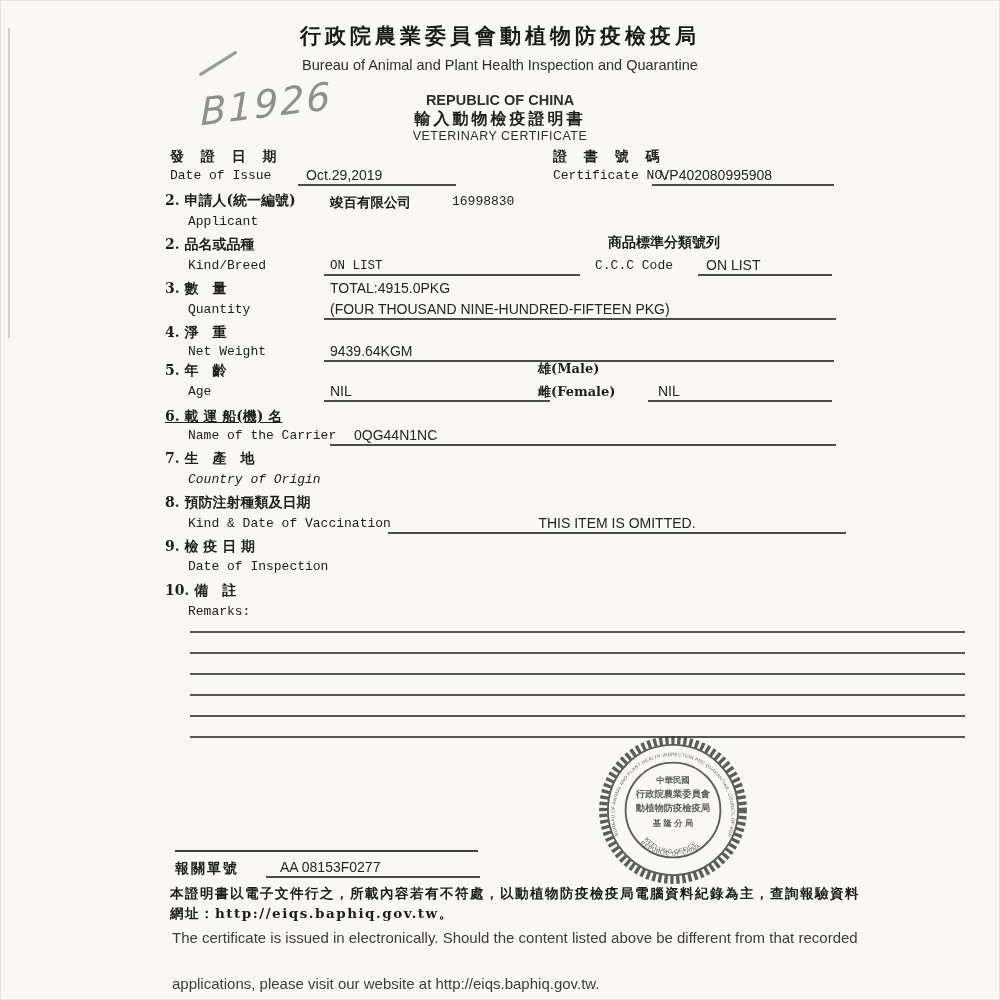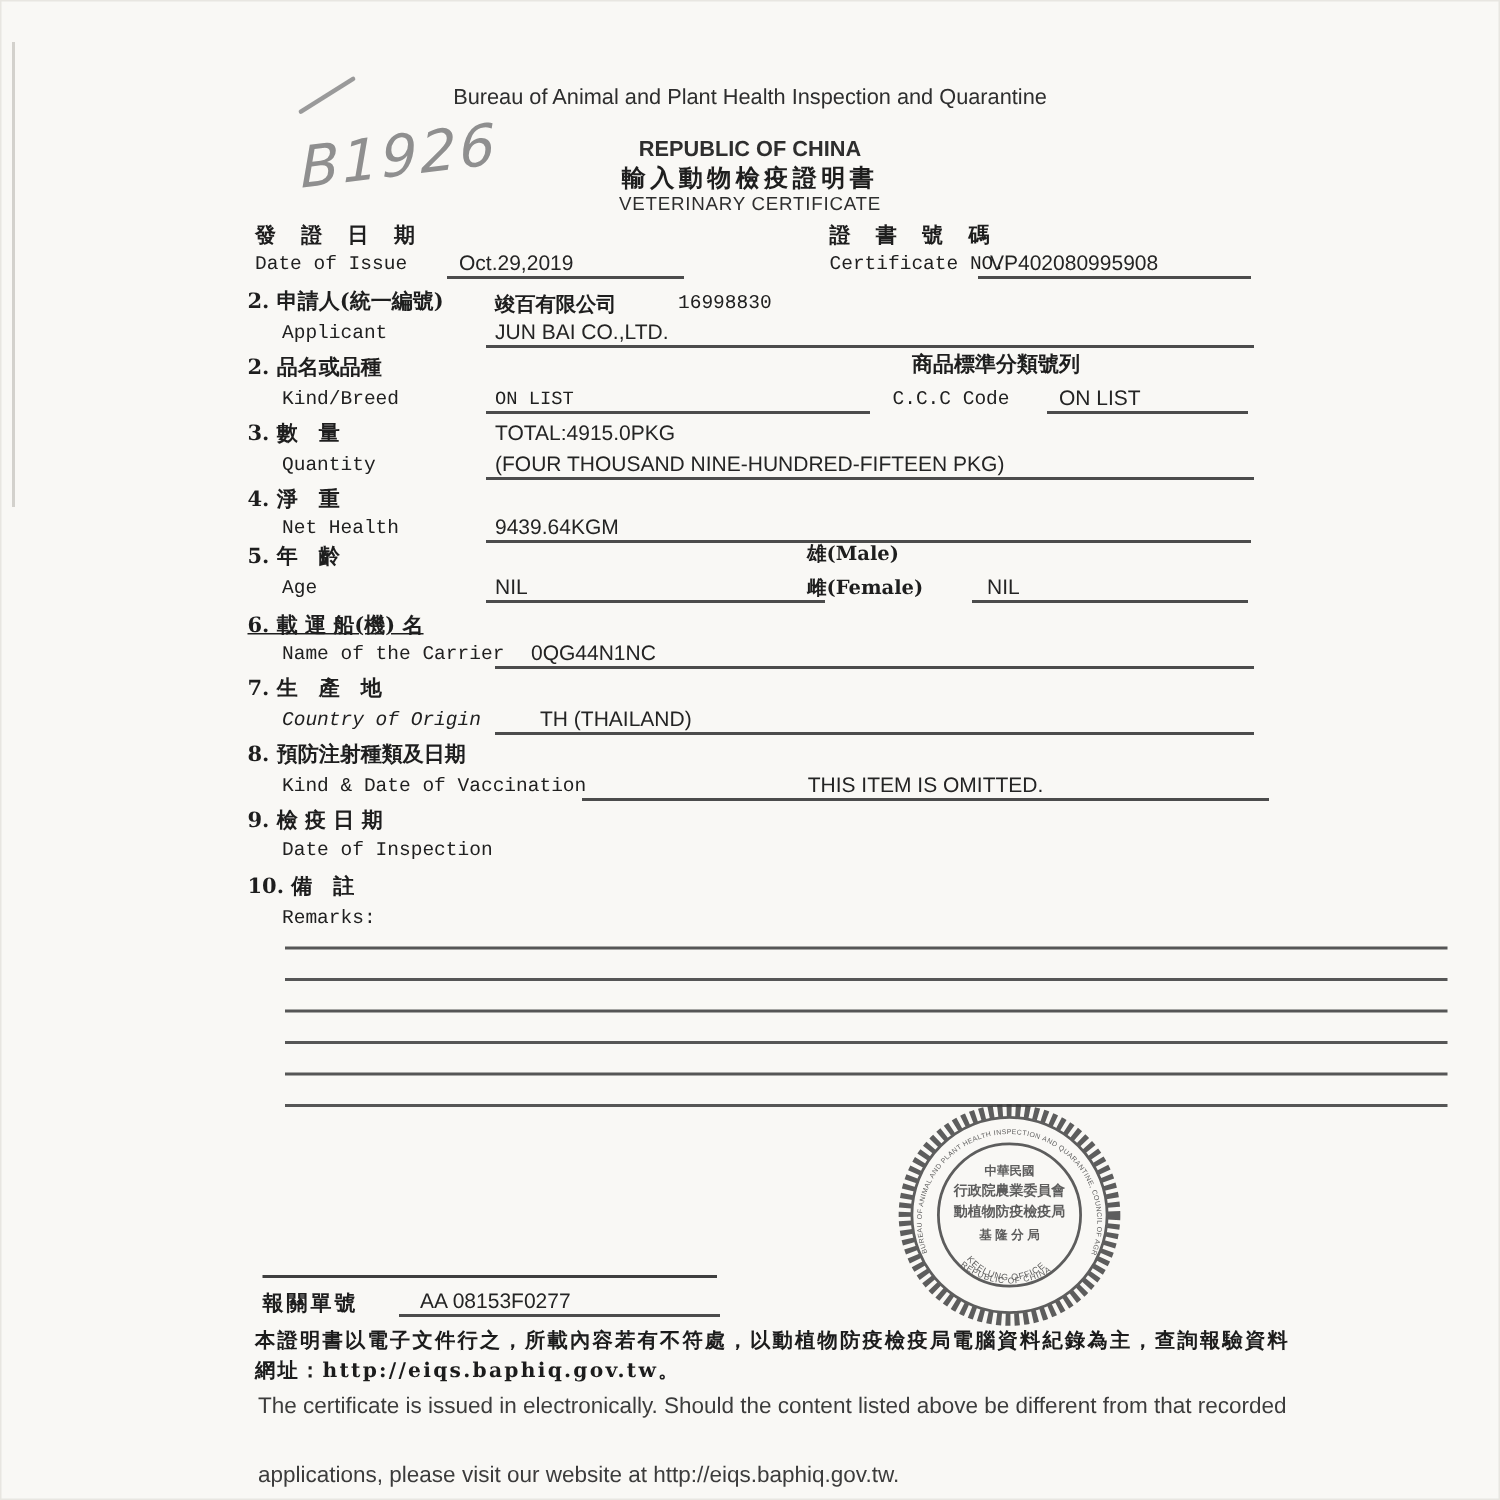--- a/index.html
+++ b/index.html
@@ -34,64 +34,62 @@
 </head>
 <body>
 
 <div class="page">
 
   <div class="abs edge-line" style="left:8px; top:28px; height:310px;"></div>
 
   <div class="abs pen-slash" style="left:196px; top:62px;"></div>
   <div class="abs handwrite" style="left:200px; top:82px;">B1926</div>
 
+  <div class="abs center zh agency-zh" style="top:22px;">行政院農業委員會動植物防疫檢疫局</div>
   <div class="abs center hdr-en" style="top:57px;">Bureau of Animal and Plant Health Inspection and Quarantine</div>
   <div class="abs center hdr-en" style="top:92px; font-weight:bold;">REPUBLIC OF CHINA</div>
   <div class="abs center zh title-zh" style="top:109px;">輸入動物檢疫證明書</div>
   <div class="abs center hdr-en title-en" style="top:129px;">VETERINARY CERTIFICATE</div>
 
   <div class="abs zh" style="left:170px; top:148px; letter-spacing:6px;">發 證 日 期</div>
   <div class="abs en" style="left:170px; top:168px;">Date of Issue</div>
   <div class="abs ul" style="left:298px; top:166px; width:158px;">
     <span class="val" style="padding-left:8px;">Oct.29,2019</span>
   </div>
   <div class="abs zh" style="left:553px; top:148px; letter-spacing:6px;">證 書 號 碼</div>
   <div class="abs en" style="left:553px; top:168px;">Certificate NO.</div>
   <div class="abs ul" style="left:652px; top:166px; width:182px;">
     <span class="val" style="padding-left:8px;">VP402080995908</span>
   </div>
 
   <div class="abs zh" style="left:165px; top:192px;">2. 申請人(統一編號)</div>
   <div class="abs zh" style="left:330px; top:194px; font-size:13.5px;">竣百有限公司</div>
   <div class="abs en" style="left:452px; top:194px;">16998830</div>
   <div class="abs en" style="left:188px; top:214px;">Applicant</div>
-  <div class="abs ul" style="left:324px; top:212px; width:512px;">
-    <span class="val" style="padding-left:6px;">JUN BAI CO.,LTD.</span>
-  </div>
 
   <div class="abs zh" style="left:165px; top:236px;">2. 品名或品種</div>
   <div class="abs zh" style="left:608px; top:234px;">商品標準分類號列</div>
   <div class="abs en" style="left:188px; top:258px;">Kind/Breed</div>
   <div class="abs ul" style="left:324px; top:256px; width:256px;">
     <span class="en" style="padding-left:6px; font-size:12.5px;">ON LIST</span>
   </div>
   <div class="abs en" style="left:595px; top:258px;">C.C.C Code</div>
   <div class="abs ul" style="left:698px; top:256px; width:134px;">
     <span class="val" style="padding-left:8px;">ON LIST</span>
   </div>
 
   <div class="abs zh" style="left:165px; top:280px;">3. 數　量</div>
   <div class="abs val" style="left:330px; top:280px;">TOTAL:4915.0PKG</div>
   <div class="abs en" style="left:188px; top:302px;">Quantity</div>
   <div class="abs ul" style="left:324px; top:300px; width:512px;">
     <span class="val" style="padding-left:6px;">(FOUR THOUSAND NINE-HUNDRED-FIFTEEN PKG)</span>
   </div>
 
   <div class="abs zh" style="left:165px; top:324px;">4. 淨　重</div>
-  <div class="abs en" style="left:188px; top:344px;">Net Health</div>
+  <div class="abs en" style="left:188px; top:344px;">Net Weight</div>
   <div class="abs ul" style="left:324px; top:342px; width:510px;">
     <span class="val" style="padding-left:6px;">9439.64KGM</span>
   </div>
 
   <div class="abs zh" style="left:165px; top:362px;">5. 年　齡</div>
   <div class="abs zh" style="left:538px; top:360px; font-size:13px;">雄(Male)</div>
   <div class="abs en" style="left:188px; top:384px;">Age</div>
   <div class="abs ul" style="left:324px; top:382px; width:226px;">
     <span class="val" style="padding-left:6px;">NIL</span>
   </div>
@@ -101,23 +99,20 @@
   </div>
 
   <div class="abs zh" style="left:165px; top:408px;text-decoration:underline;">6. 載 運 船(機) 名</div>
   <div class="abs en" style="left:188px; top:428px;">Name of the Carrier</div>
   <div class="abs ul" style="left:330px; top:426px; width:506px;">
     <span class="val" style="padding-left:24px;">0QG44N1NC</span>
   </div>
 
   <div class="abs zh" style="left:165px; top:450px;">7. 生　產　地</div>
   <div class="abs en" style="left:188px; top:472px;font-style:italic;">Country of Origin</div>
-  <div class="abs ul" style="left:330px; top:470px; width:506px;">
-    <span class="val" style="padding-left:30px;">TH (THAILAND)</span>
-  </div>
 
   <div class="abs zh" style="left:165px; top:494px;">8. 預防注射種類及日期</div>
   <div class="abs en" style="left:188px; top:516px;">Kind &amp; Date of Vaccination</div>
   <div class="abs ul" style="left:388px; top:514px; width:458px; justify-content:center;">
     <span class="val">THIS ITEM IS OMITTED.</span>
   </div>
 
   <div class="abs zh" style="left:165px; top:538px;">9. 檢 疫 日 期</div>
   <div class="abs en" style="left:188px; top:559px;">Date of Inspection</div>
 

